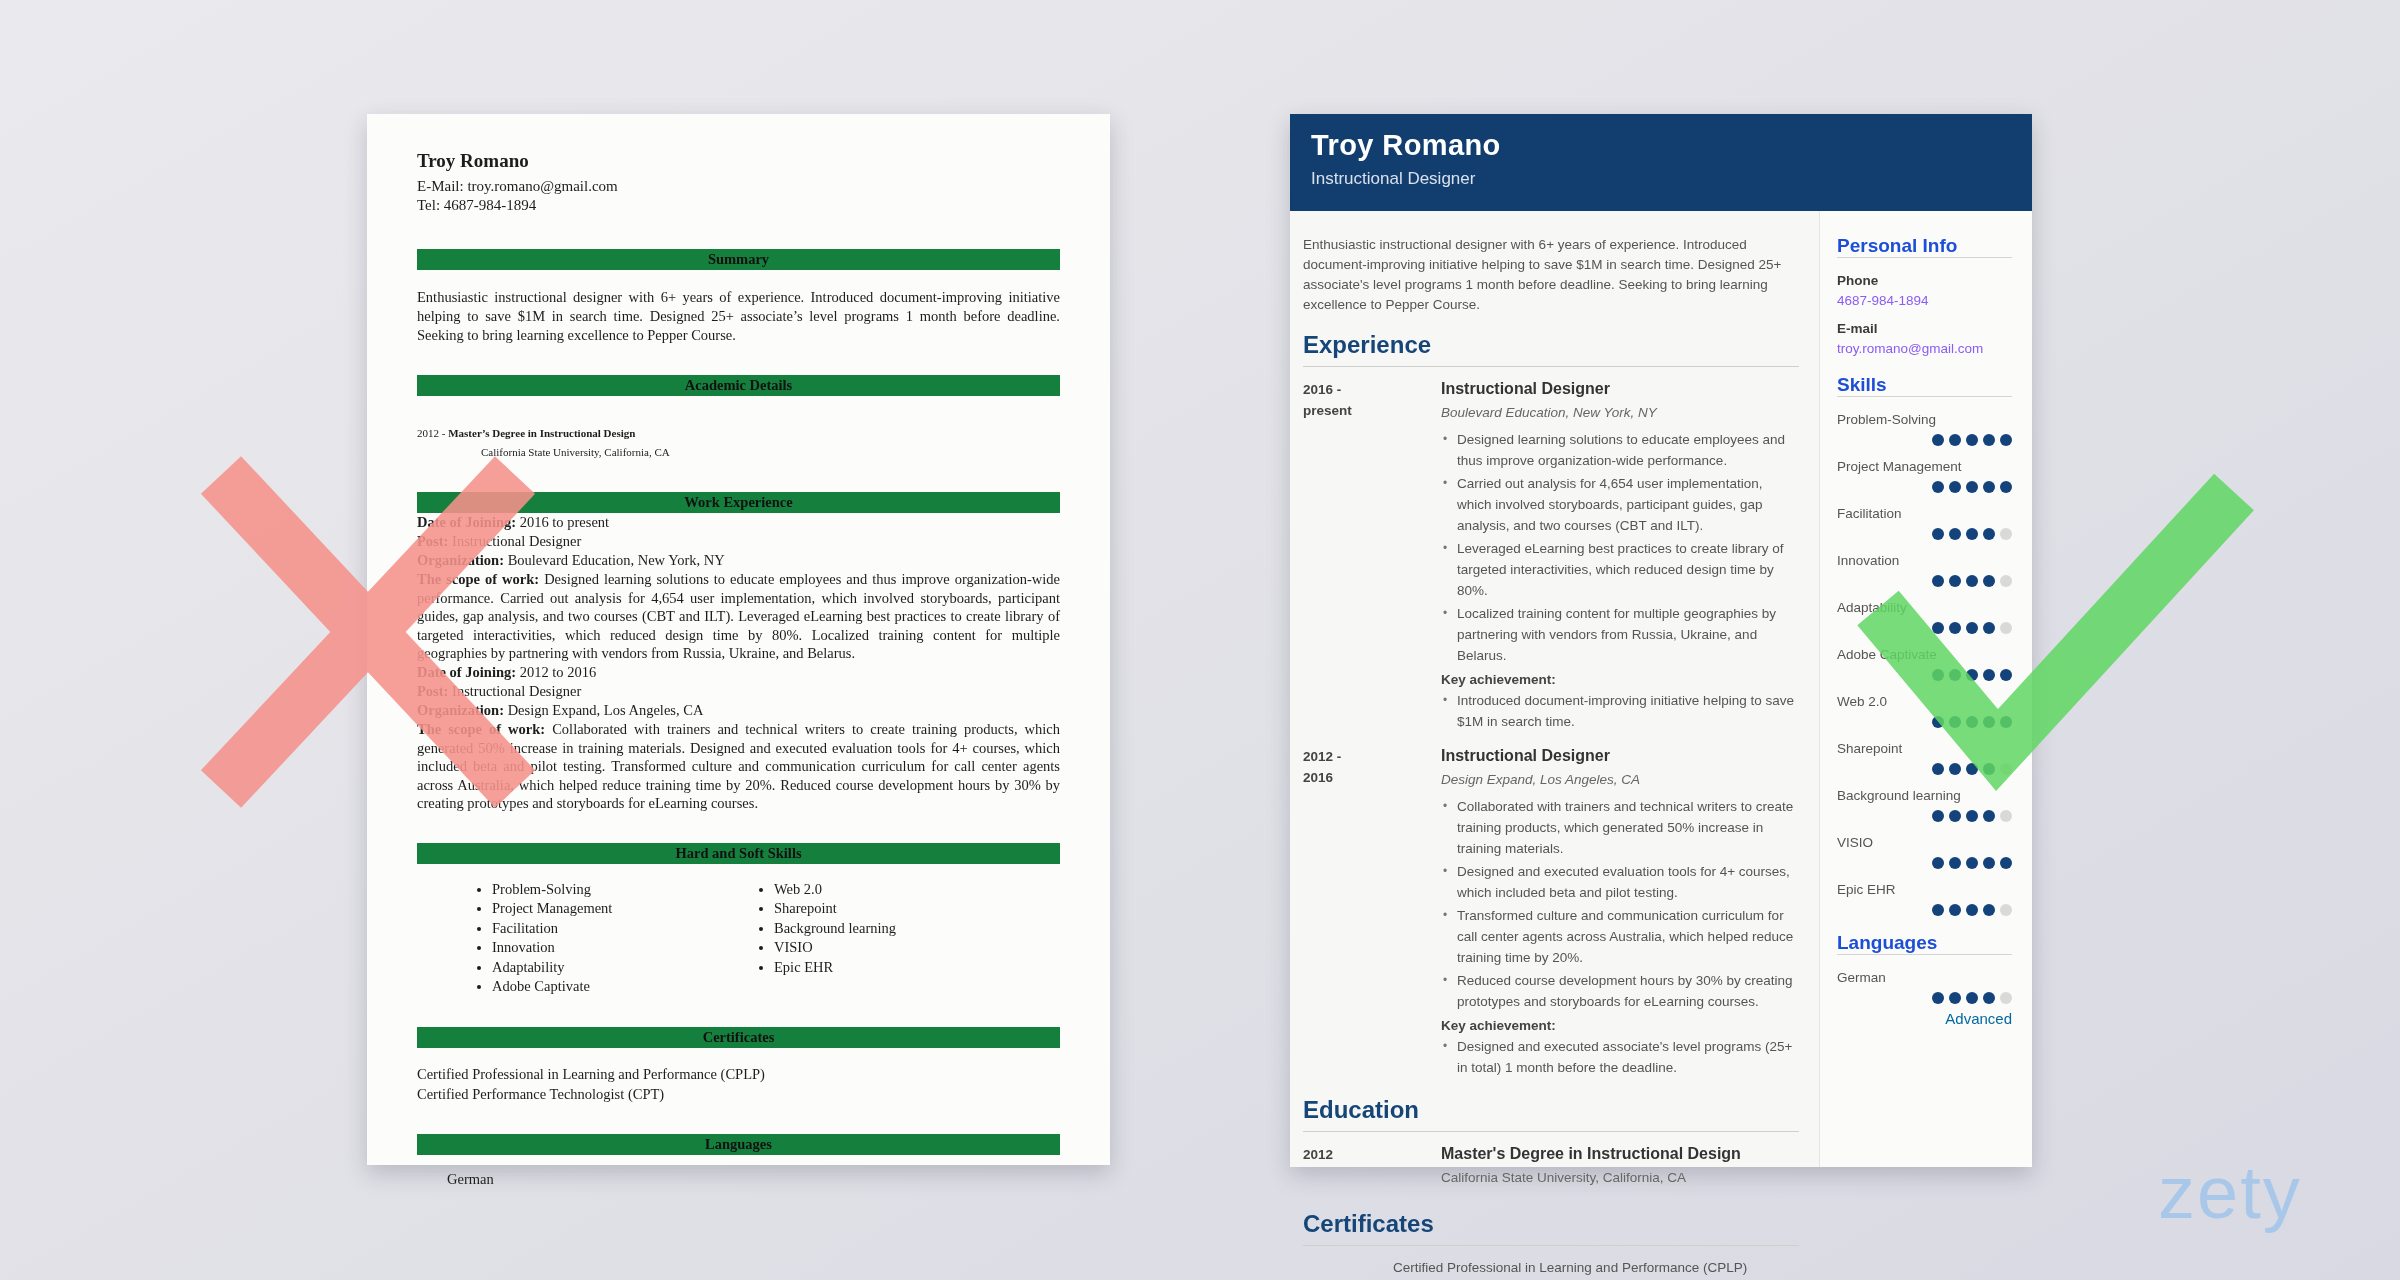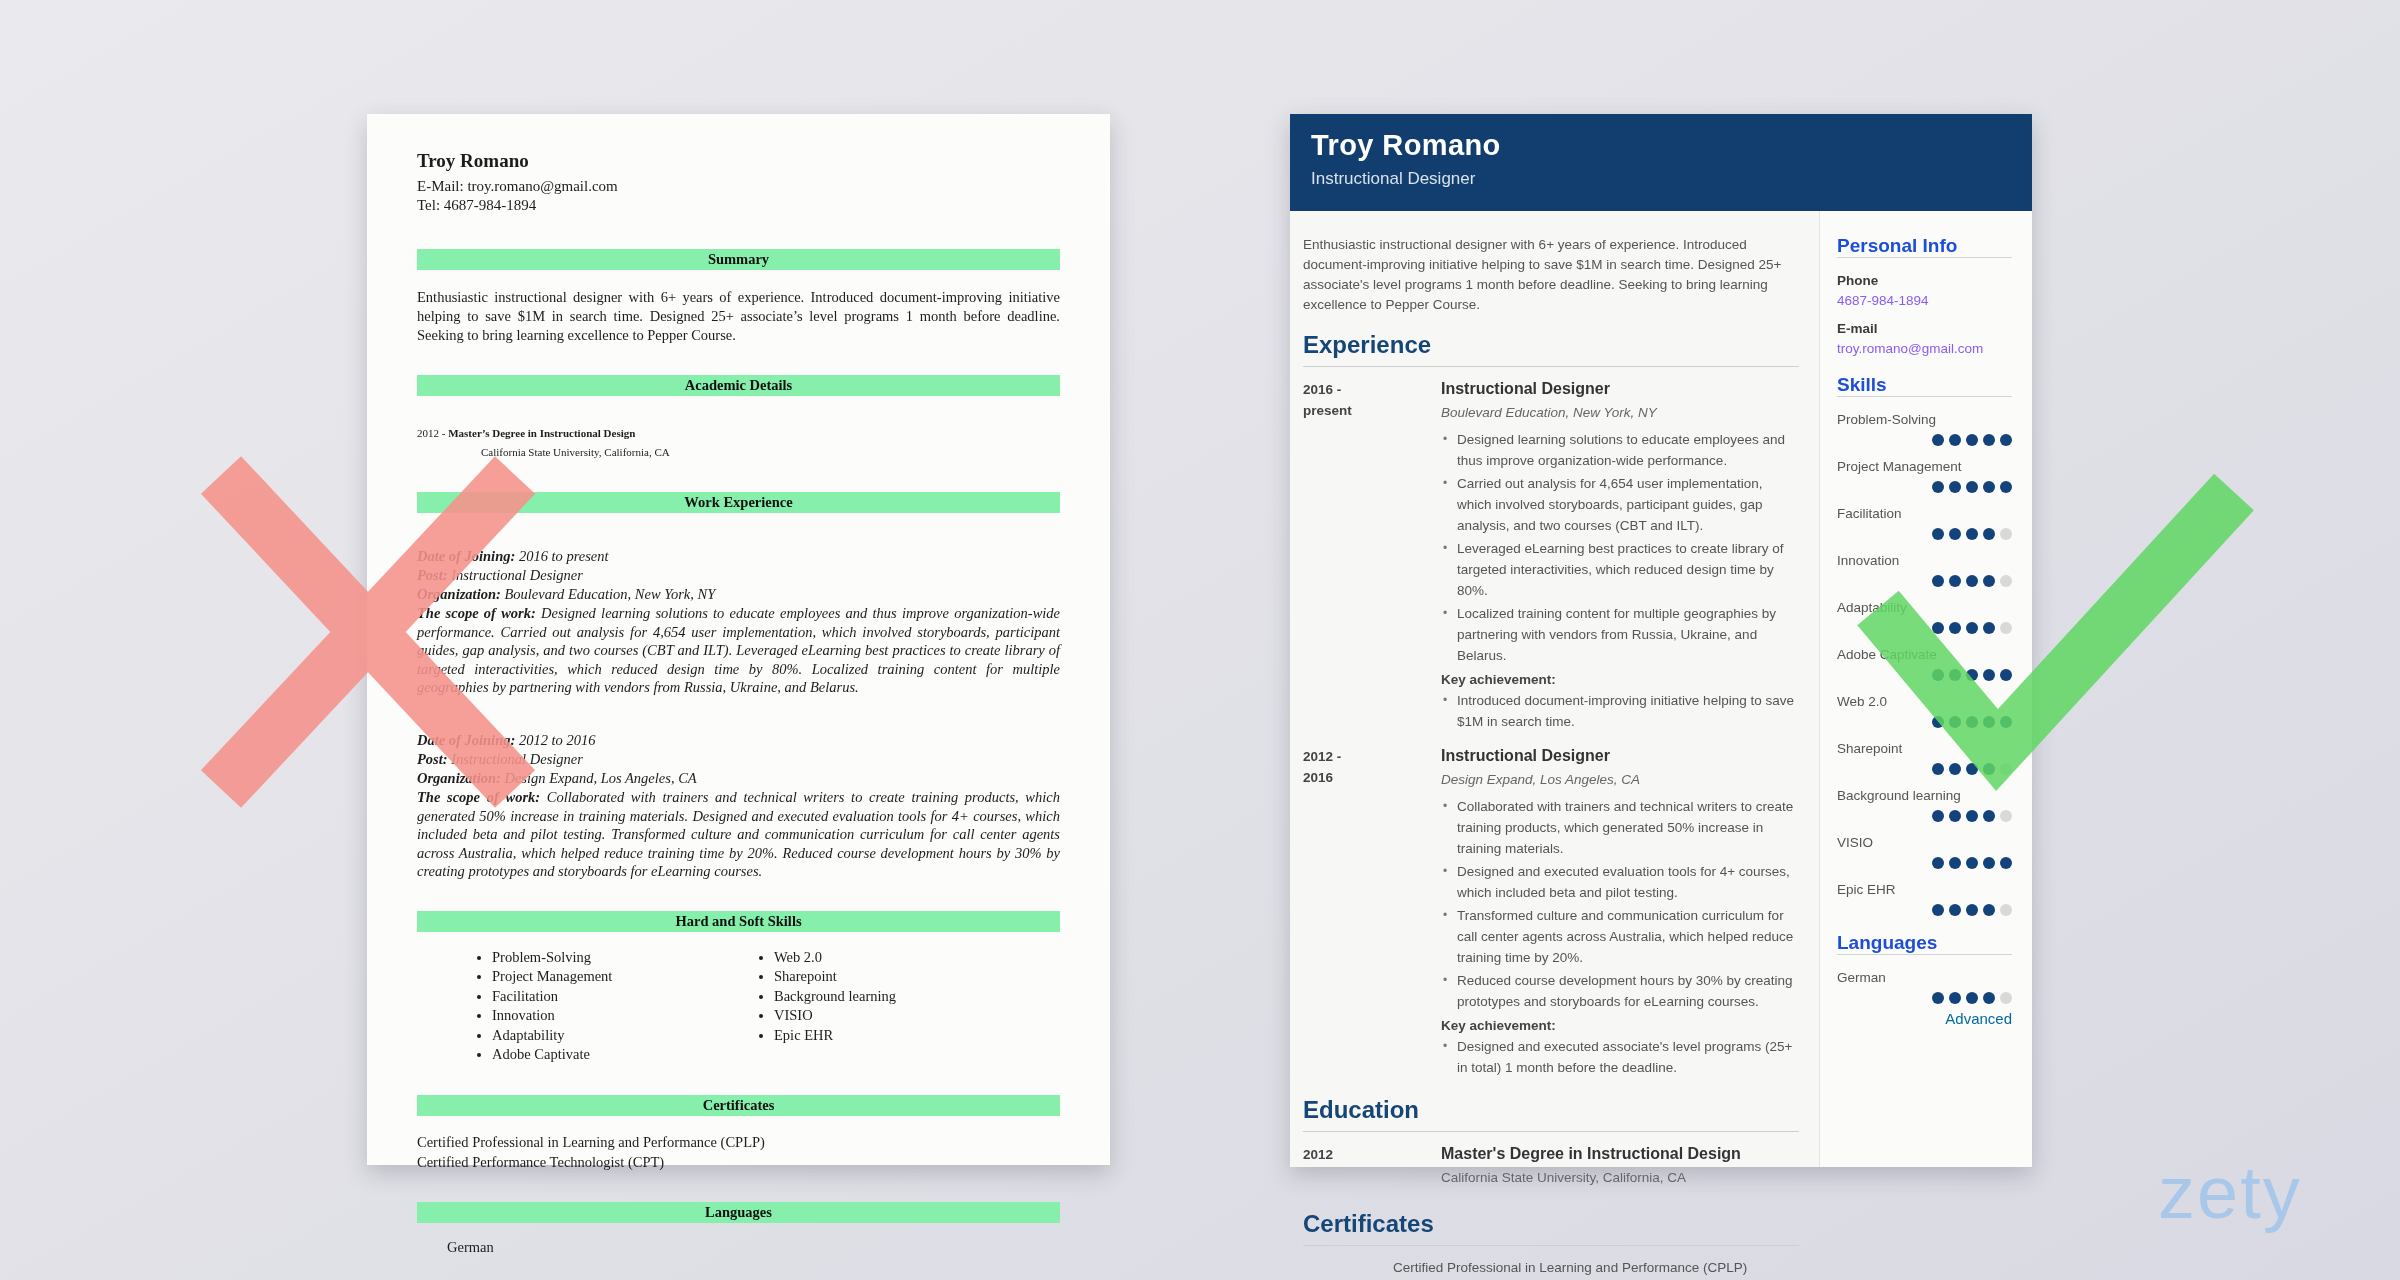--- a/index.html
+++ b/index.html
@@ -11,28 +11,28 @@
   
   .doc-plain{
     position:absolute;left:367px;top:114px;width:743px;height:1051px;
     background:#fcfcfb;box-shadow:0 8px 22px rgba(40,40,60,.22);
     box-sizing:border-box;padding:36px 50px 0 50px;
     font-family:"Liberation Serif",serif;color:#1d1d1d;
   }
   .p-name{font-size:19px;font-weight:bold;margin-bottom:5px;}
   .p-contact{font-size:15px;line-height:19px;}
   .p-bar{
-    background:#86efac;color:#111;text-align:center;font-weight:bold;
+    background:#15803d;color:#111;text-align:center;font-weight:bold;
     font-size:14.5px;line-height:21px;height:21px;margin-top:30px;
   }
   .p-bar.first{margin-top:34px;}
   .p-par{font-size:14.5px;line-height:19px;text-align:justify;margin:18px 0 0 0;}
   .p-academic{margin-top:28px;font-size:11px;line-height:19px;}
   .p-academic .school{padding-left:64px;}
-  .p-job{margin-top:34px;font-size:14.5px;line-height:19px;font-style:italic;}
+  .p-job{margin-top:0;font-size:14.5px;line-height:19px;}
   .p-job .scope{text-align:justify;line-height:18.6px;margin:0;}
   .p-skills{display:flex;margin-top:16px;}
   .p-skills ul{margin:0;padding:0 0 0 75px;list-style:disc;}
   .p-skills ul.col2{padding-left:52px;}
   .p-skills li{font-size:14.5px;line-height:19.5px;}
   .p-skills .colwrap1{width:305px;}
   .p-certs{margin-top:16px;font-size:14.5px;line-height:20px;}
   .p-lang{margin-top:16px;font-size:14.5px;padding-left:30px;}
   
   .doc-styled{

